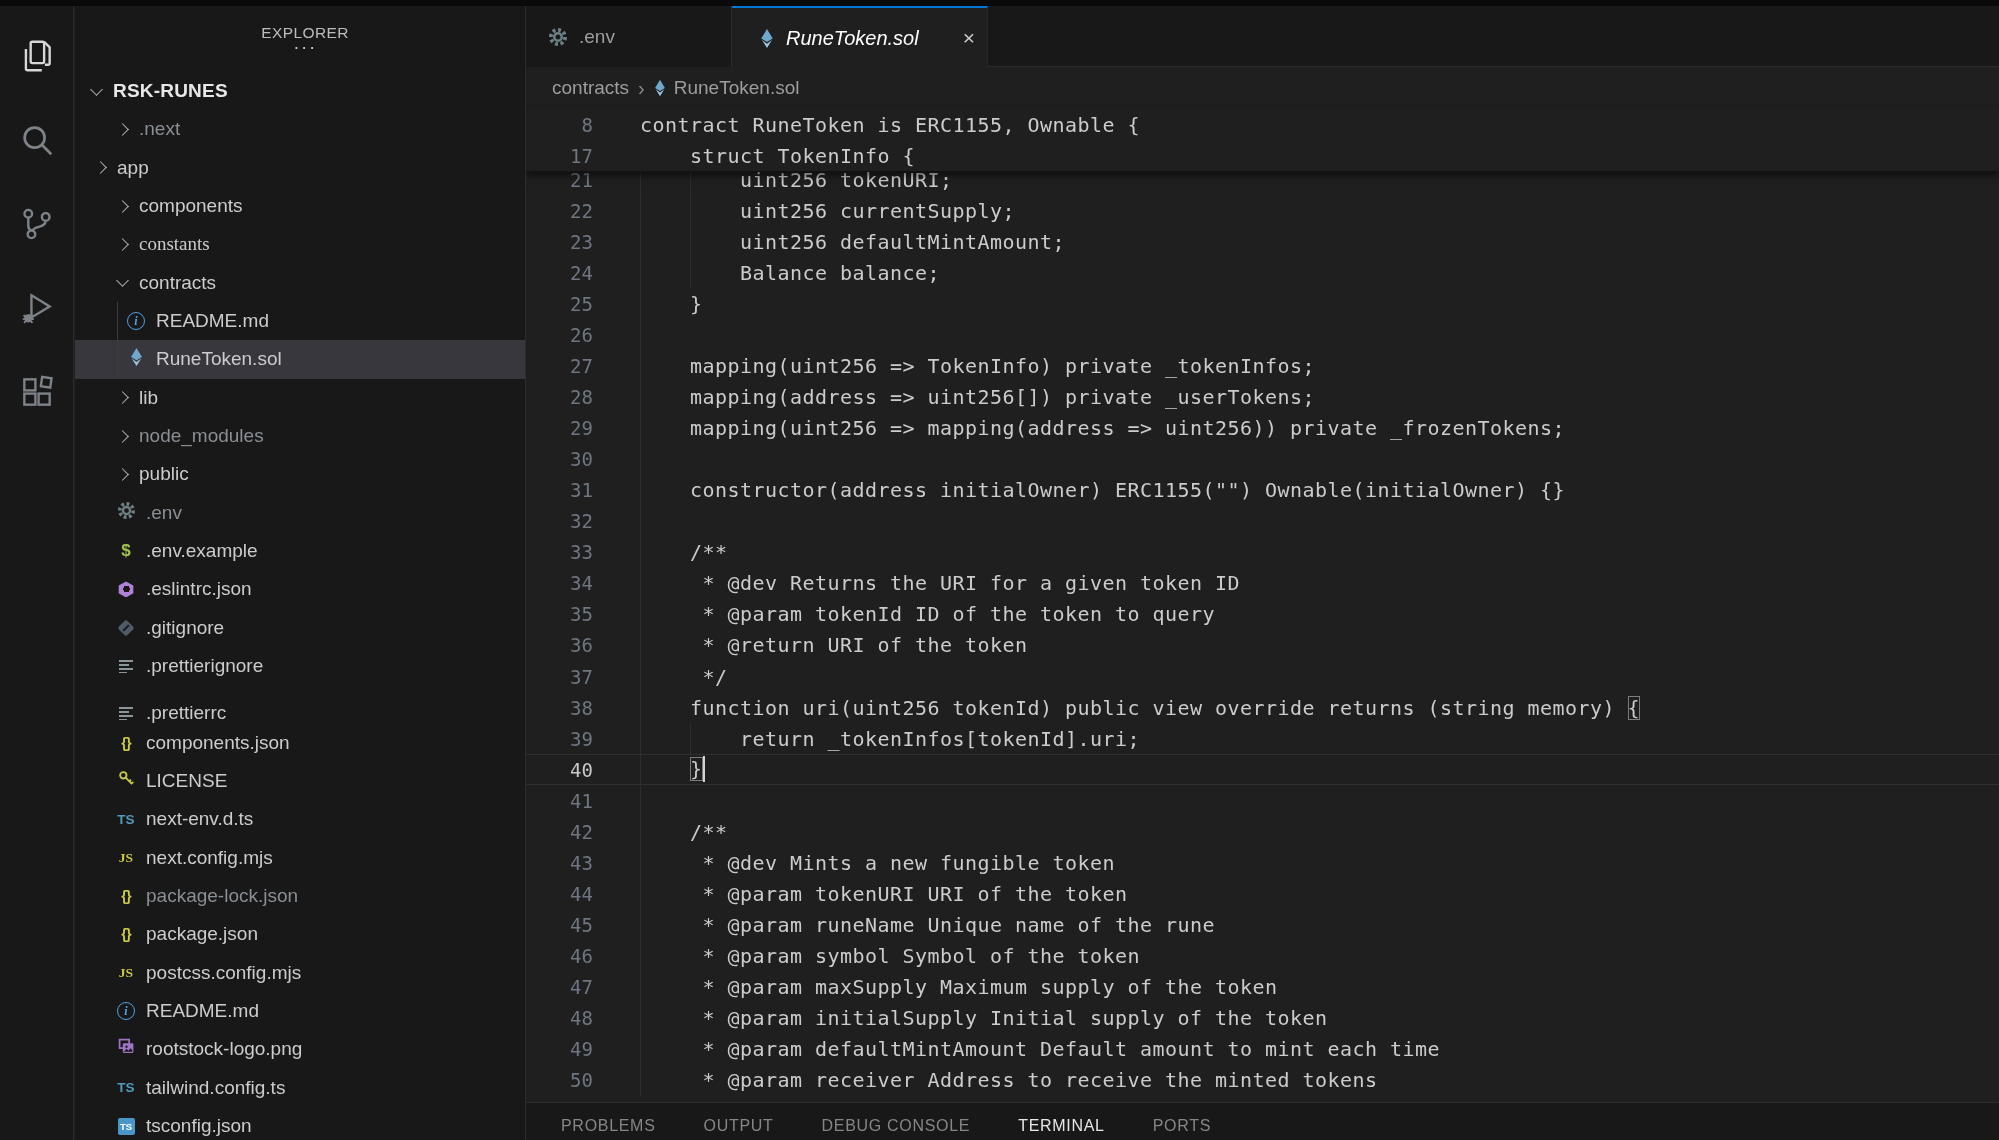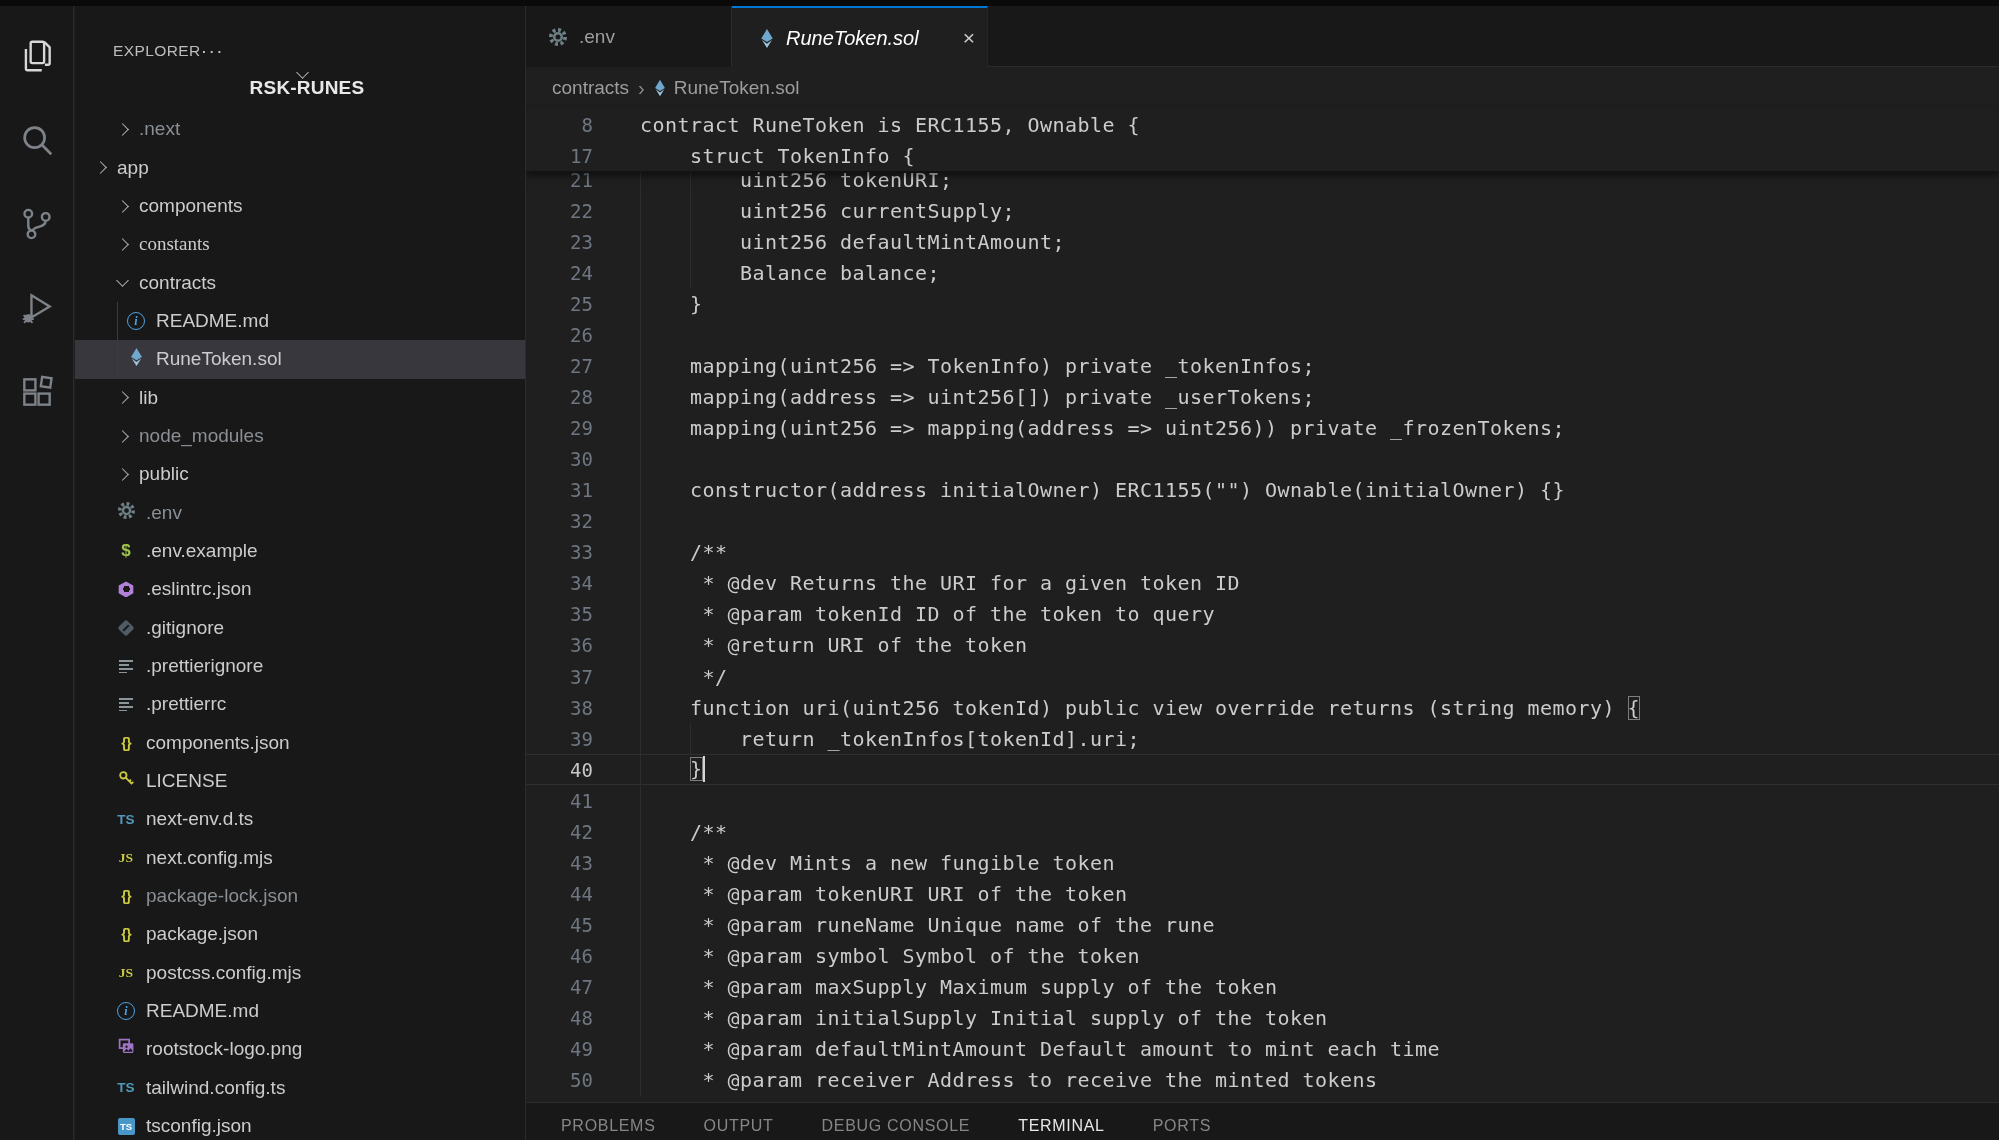--- a/index.html
+++ b/index.html
@@ -12,22 +12,22 @@
   .activitybar{position:absolute;left:0;top:6px;bottom:0;width:74px;background:#181818;
                border-right:1px solid #2b2b2b;z-index:20;display:flex;flex-direction:column;
                align-items:center;padding-top:8px;}
   .ab-item{width:74px;height:84px;display:flex;align-items:center;justify-content:center;color:#7d8389;cursor:pointer;}
   .ab-item.active{color:#d7d7d7;}
   .ab-item svg{width:38px;height:38px;}
 
   
   .sidebar{position:absolute;left:75px;top:6px;bottom:0;width:451px;background:#181818;
            border-right:1px solid #2b2b2b;z-index:10;overflow:hidden;}
-  .sb-header{position:absolute;top:36px;left:38px;right:28px;display:flex;justify-content:flex-start;
-             align-items:center;}
+  .sb-header{position:absolute;top:18px;left:38px;right:28px;display:flex;justify-content:flex-start;
+             align-items:center;flex-direction:column;}
   .sb-title{color:#bdbdbd;font-size:15.5px;letter-spacing:.4px;}
   .sb-more{color:#c8c8c8;font-size:19px;letter-spacing:1.5px;cursor:pointer;line-height:10px;}
   .tree{position:absolute;top:66px;left:0;right:0;}
   .trow{height:38.33px;display:flex;align-items:center;position:relative;color:#cccccc;
         font-size:19px;cursor:pointer;}
   .trow.selected{background:#37373d;}
   .trow .lbl{white-space:nowrap;}
   .trow.dim .lbl{color:#898f94;}
   .trow.bold .lbl{font-weight:bold;color:#e8e8e8;letter-spacing:.2px;}
   .chev{width:9px;height:9px;border-right:1.8px solid #aeb3b8;border-bottom:1.8px solid #aeb3b8;
@@ -153,21 +153,21 @@
         </span>
       </div>
     </aside>
 
   <aside class="sidebar">
     <div class="sb-header">
       <span class="sb-title">EXPLORER</span>
       <span class="sb-more">···</span>
     </div>
     <div class="tree">
-        <div class="trow bold" style="padding-left: 14px; flex-direction: column;">
+        <div class="trow bold" style="padding-left: 14px;">
           <span class="chev down"></span>
           <span class="lbl">RSK-RUNES</span>
         </div>
         <div class="trow dim" style="padding-left: 40px;">
           <span class="chev"></span>
           <span class="lbl">.next</span>
         </div>
         <div class="trow" style="padding-left: 18px;">
           <span class="chev"></span>
           <span class="lbl">app</span>
@@ -237,21 +237,21 @@
             <span class="ic-git"></span>
           </span>
           <span class="lbl">.gitignore</span>
         </div>
         <div class="trow" style="padding-left: 40px;">
           <span class="islot">
             <span class="ic-lines"></span>
           </span>
           <span class="lbl">.prettierignore</span>
         </div>
-        <div class="trow" style="padding-left: 40px;">
+        <div class="trow" style="padding-left: 40px; align-items: flex-end;">
           <span class="islot">
             <span class="ic-lines"></span>
           </span>
           <span class="lbl">.prettierrc</span>
         </div>
         <div class="trow" style="padding-left: 40px;">
           <span class="islot">
             <span class="ic-braces">{}</span>
           </span>
           <span class="lbl">components.json</span>

